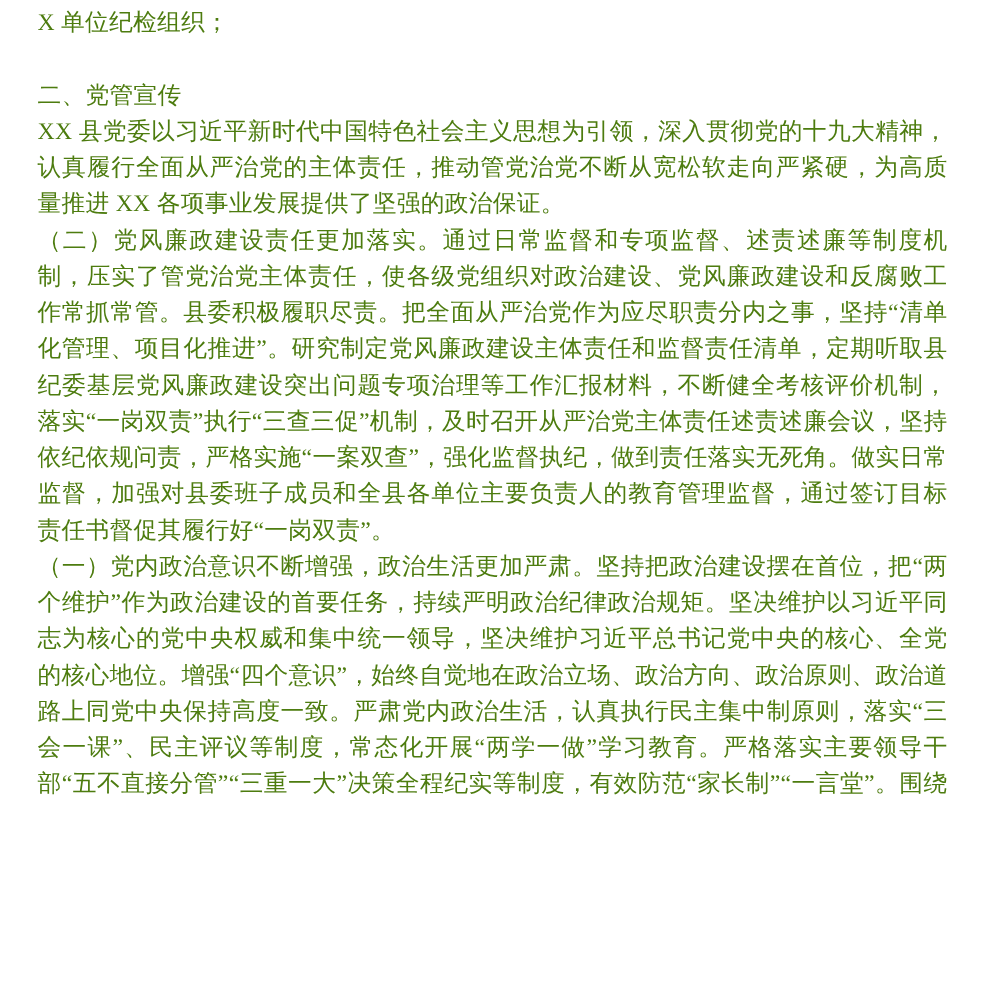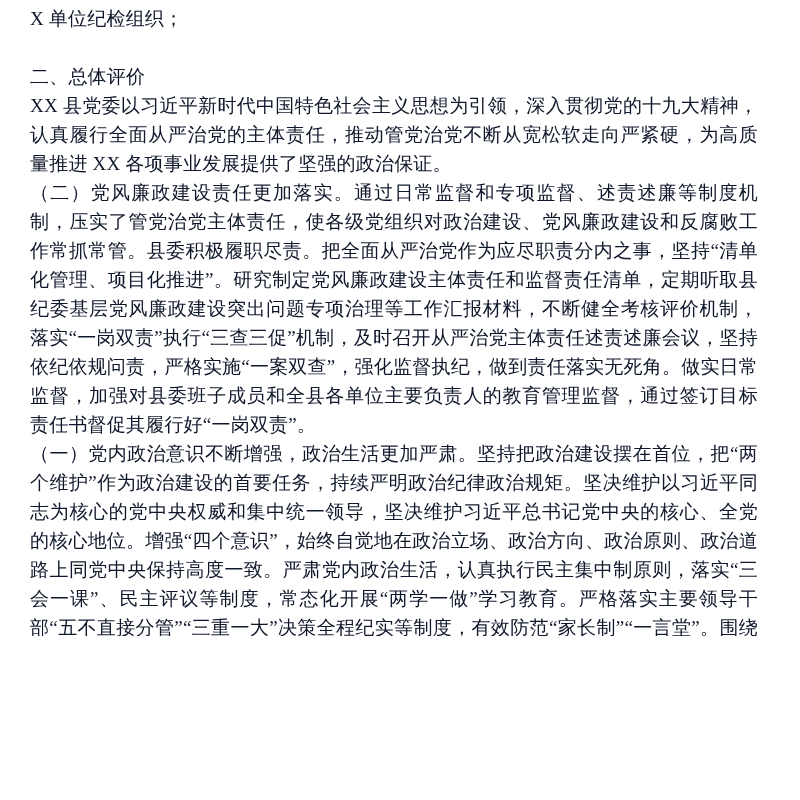--- a/index.html
+++ b/index.html
@@ -10,37 +10,37 @@
     .page {
       width: 800px;
       height: 636px;
       box-sizing: border-box;
       padding: 4px 42px 0 30px;
       overflow: hidden;
       background: #ffffff;
       font-family: "Liberation Serif", "DejaVu Serif", serif;
       font-size: 19px;
       line-height: 29px;
-      color: #0f172a;
+      color: #4d7c0f;
       text-align: justify;
       letter-spacing: 0.2px;
       word-break: break-all;
     }
     .para {
       margin: 0;
       text-indent: 0;
     }
     .heading {
       margin: 29px 0 0 0;
       font-weight: 400;
     }
   </style>
 </head>
 <body>
 
 <div class="page">
   <p class="para">X 单位纪检组织；</p>
-  <p class="para heading">二、总体评价</p>
+  <p class="para heading">二、党管宣传</p>
   <p class="para">XX 县党委以习近平新时代中国特色社会主义思想为引领，深入贯彻党的十九大精神，认真履行全面从严治党的主体责任，推动管党治党不断从宽松软走向严紧硬，为高质量推进 XX 各项事业发展提供了坚强的政治保证。</p>
   <p class="para">（二）党风廉政建设责任更加落实。通过日常监督和专项监督、述责述廉等制度机制，压实了管党治党主体责任，使各级党组织对政治建设、党风廉政建设和反腐败工作常抓常管。县委积极履职尽责。把全面从严治党作为应尽职责分内之事，坚持“清单化管理、项目化推进”。研究制定党风廉政建设主体责任和监督责任清单，定期听取县纪委基层党风廉政建设突出问题专项治理等工作汇报材料，不断健全考核评价机制，落实“一岗双责”执行“三查三促”机制，及时召开从严治党主体责任述责述廉会议，坚持依纪依规问责，严格实施“一案双查”，强化监督执纪，做到责任落实无死角。做实日常监督，加强对县委班子成员和全县各单位主要负责人的教育管理监督，通过签订目标责任书督促其履行好“一岗双责”。</p>
   <p class="para">（一）党内政治意识不断增强，政治生活更加严肃。坚持把政治建设摆在首位，把“两个维护”作为政治建设的首要任务，持续严明政治纪律政治规矩。坚决维护以习近平同志为核心的党中央权威和集中统一领导，坚决维护习近平总书记党中央的核心、全党的核心地位。增强“四个意识”，始终自觉地在政治立场、政治方向、政治原则、政治道路上同党中央保持高度一致。严肃党内政治生活，认真执行民主集中制原则，落实“三会一课”、民主评议等制度，常态化开展“两学一做”学习教育。严格落实主要领导干部“五不直接分管”“三重一大”决策全程纪实等制度，有效防范“家长制”“一言堂”。围绕强化思想武装、贯彻党章宪法、执行大政方针、履行政治责任等情况开展监督检查，坚决纠正政治意识淡化、党的领导弱化、党建工作虚化、责任落实软化等突出问题。查处违反政治纪律和政治规矩问题 XX 起，党纪政务处分 XX 人。</p>
   <p class="para">（三）党管宣传、党管意识形态工作更加有力。全面落实意识形态工作责任制，坚持把学习宣传贯彻习近平新时代中国特色社会主义思想和党的十九大、十九届二中、三中、四中全会精神作为重大政治任务，大力弘扬共产党人价值观，推动党的新思想新理论走深走实、入脑入心。</p>
 </div>
 
 </body></html>

